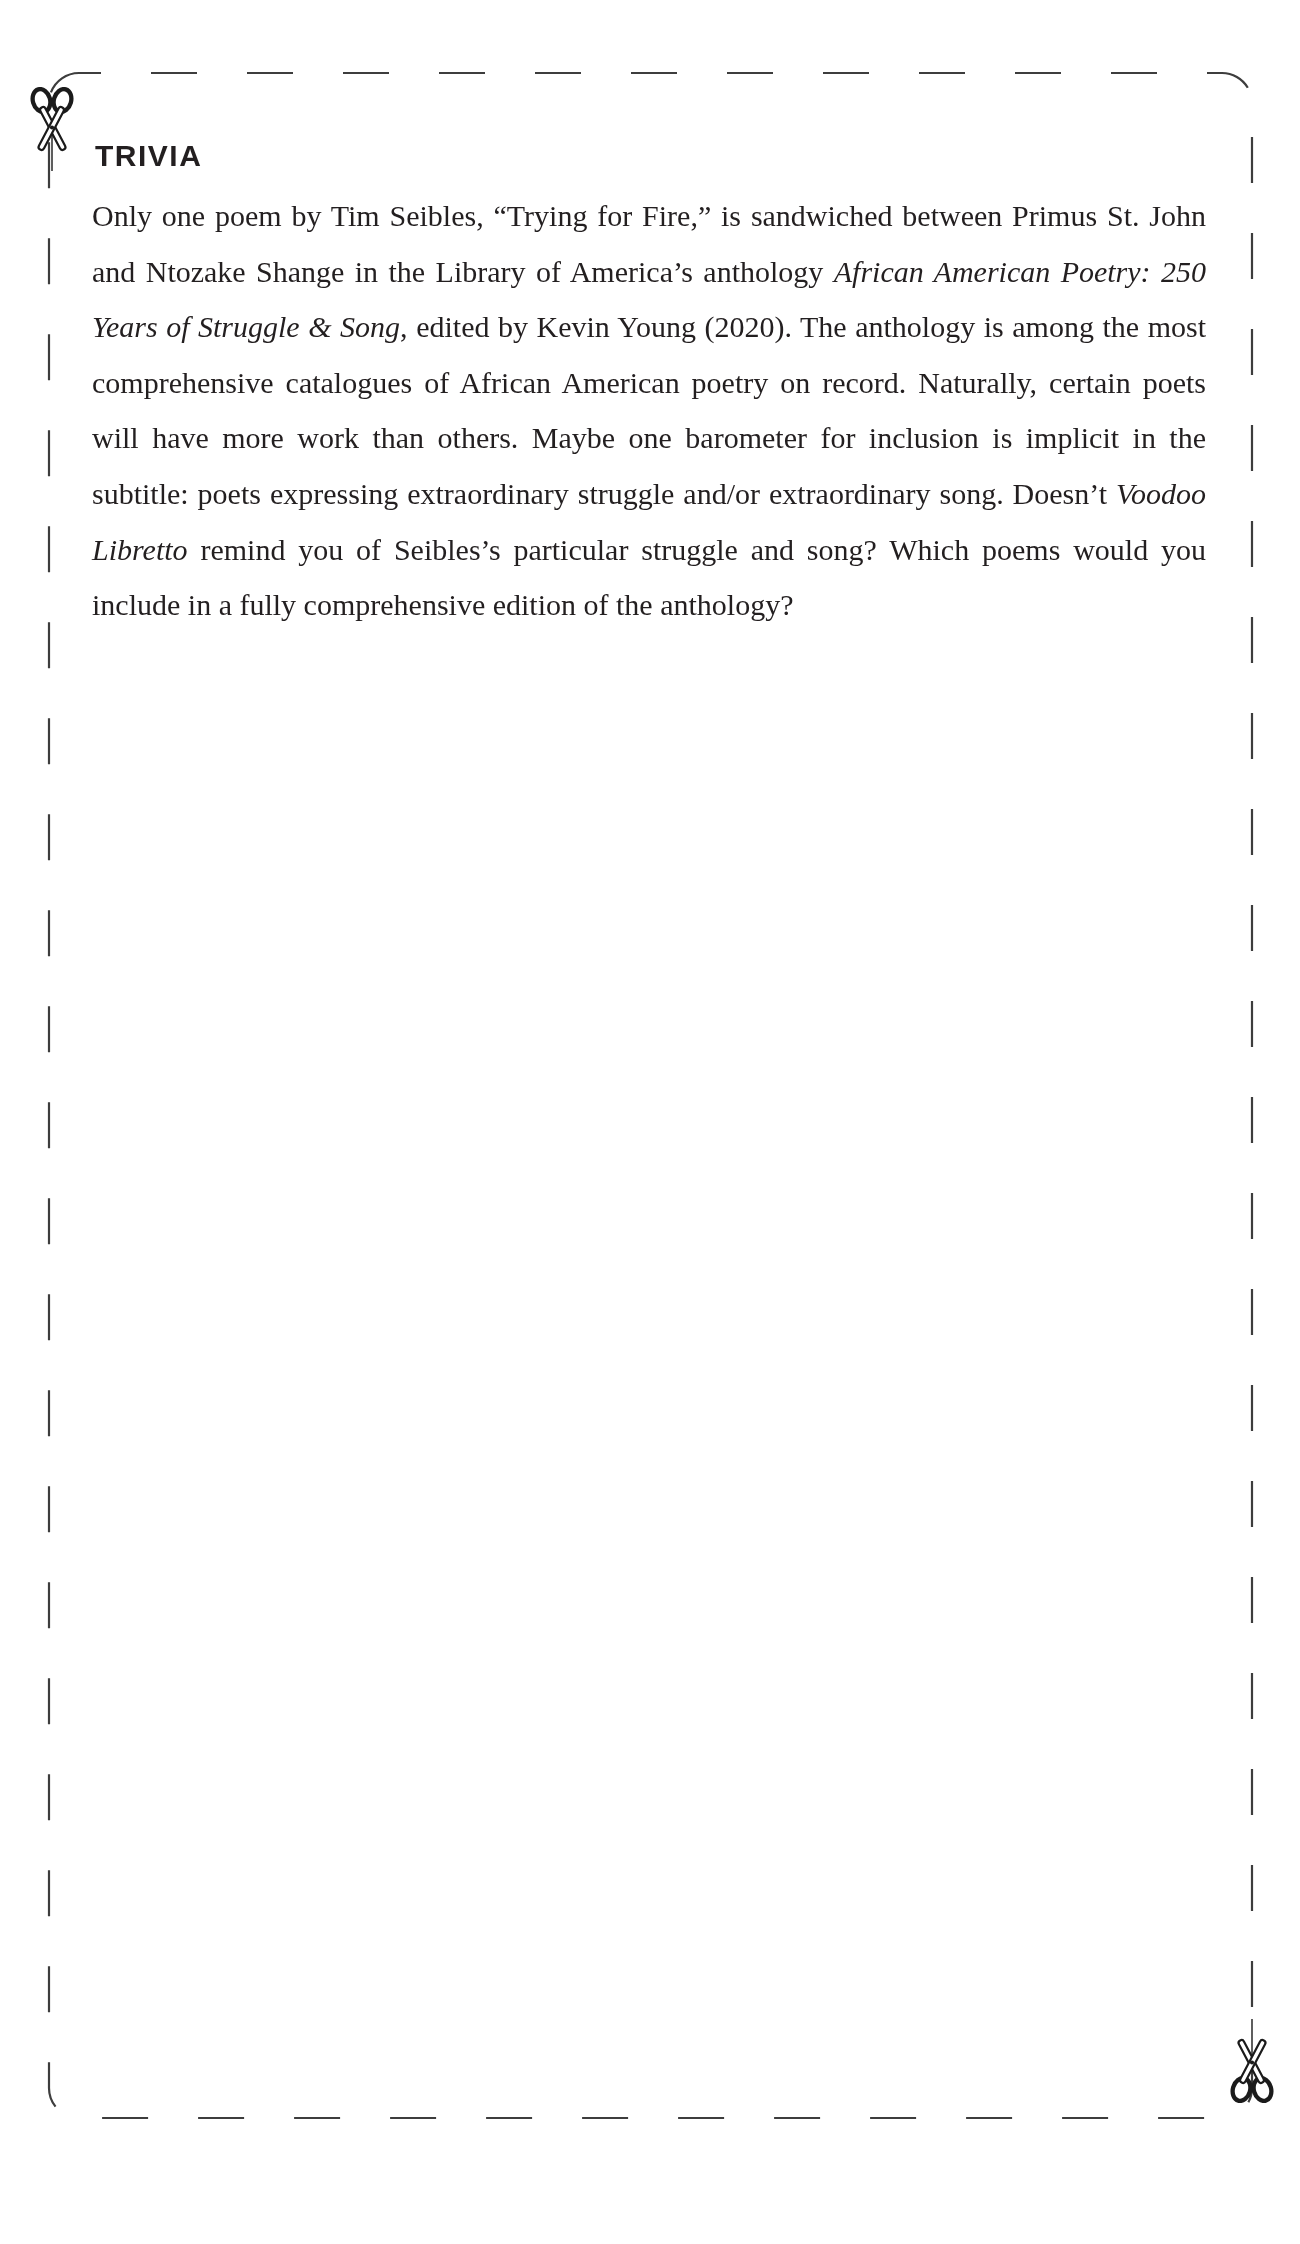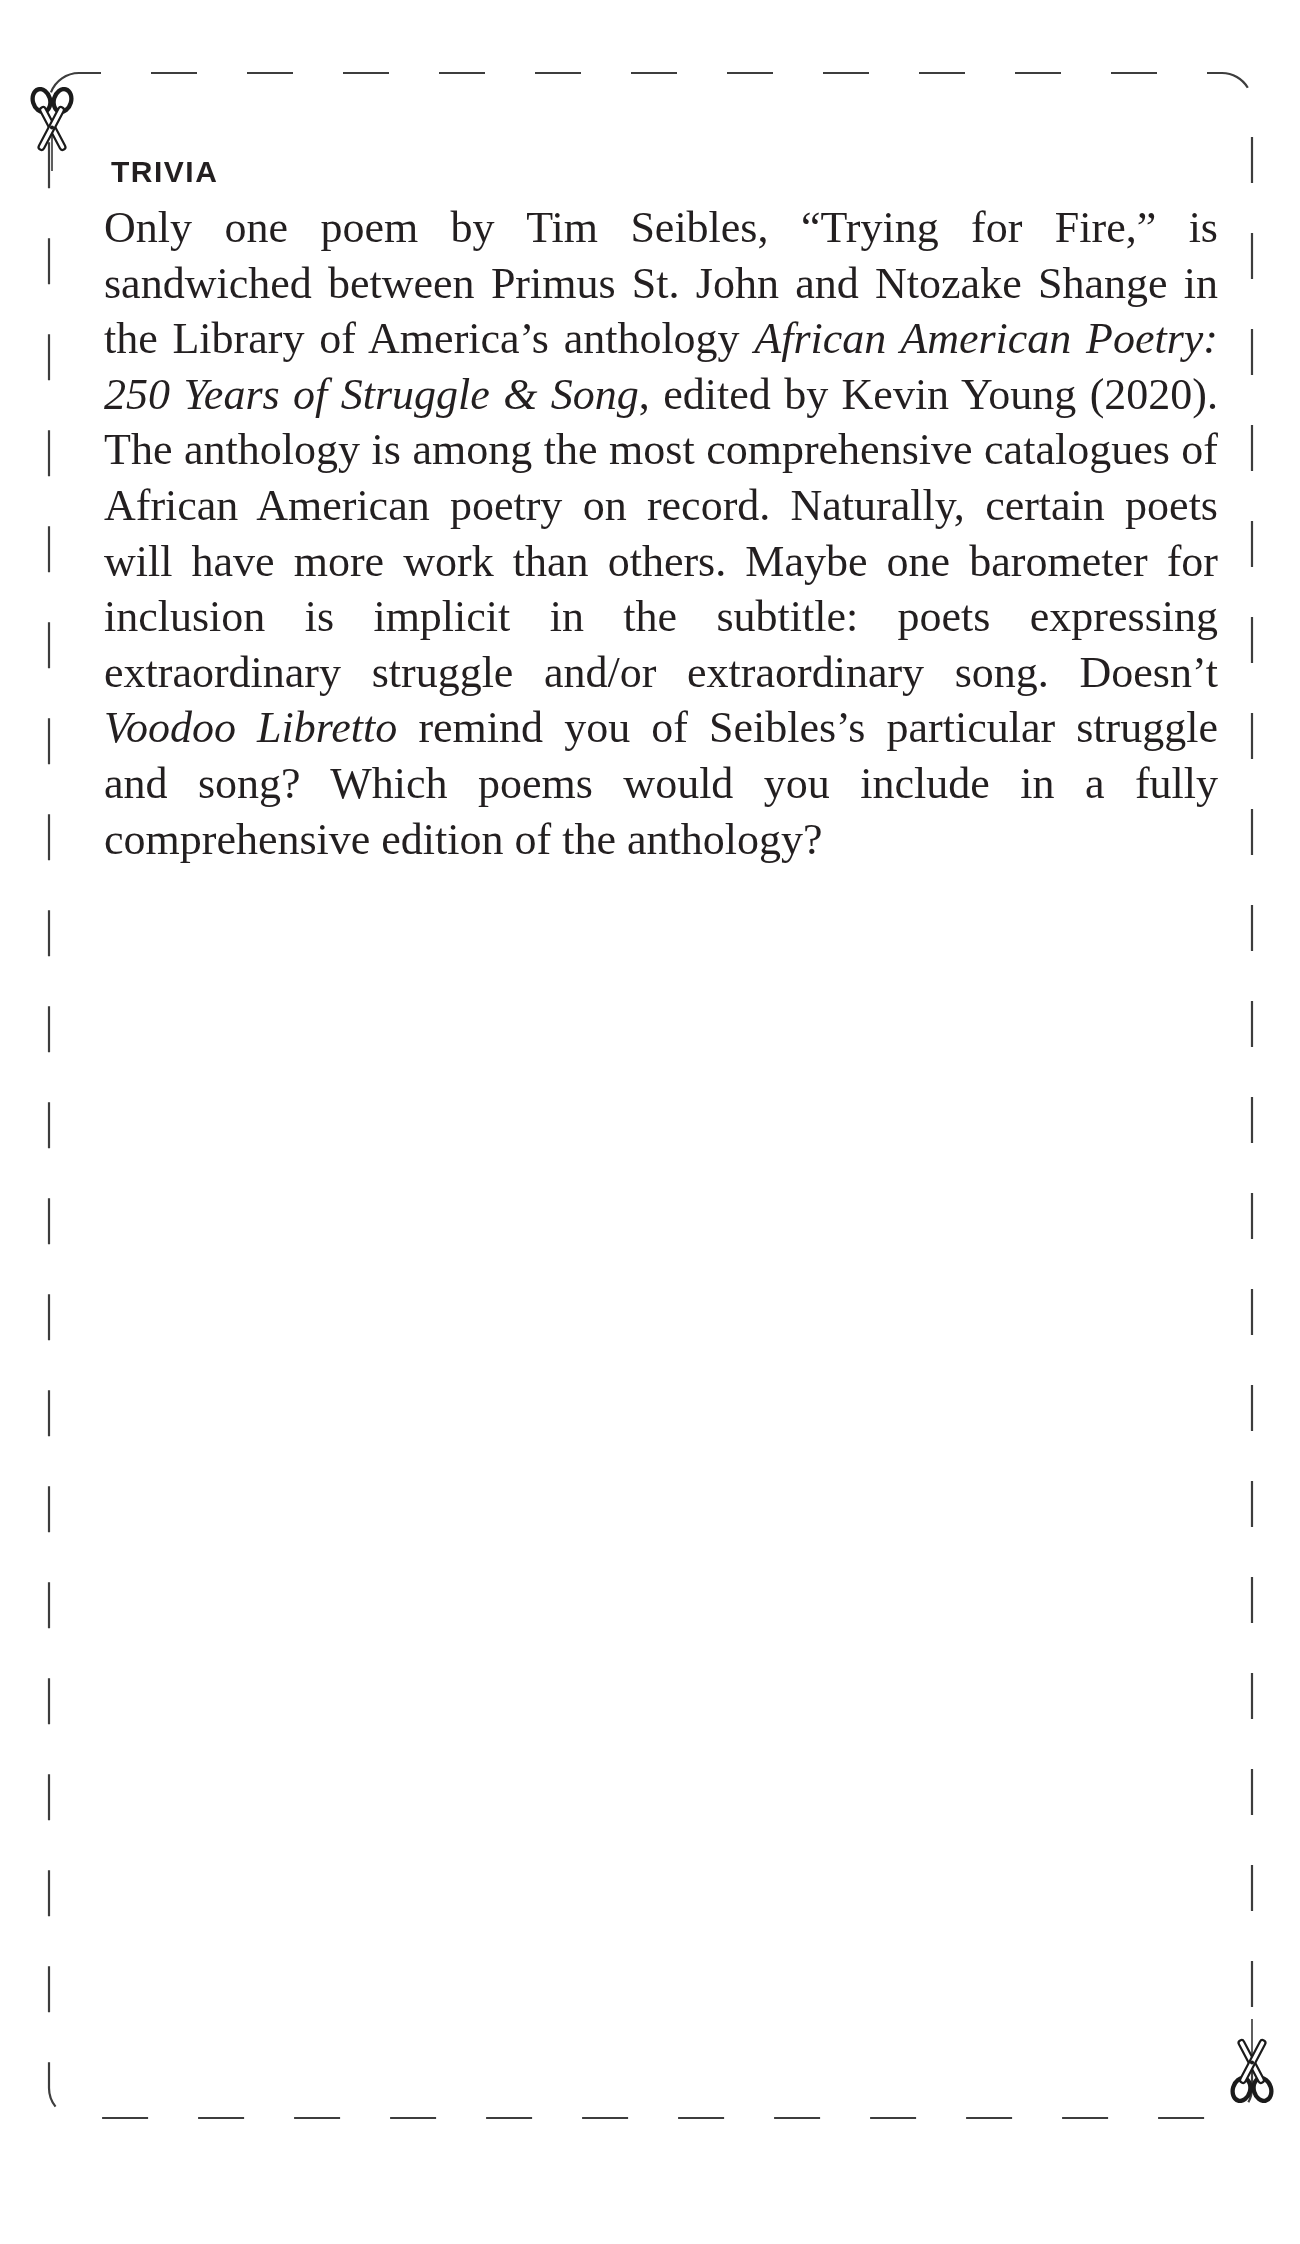--- a/index.html
+++ b/index.html
@@ -34,36 +34,36 @@
   }
   .scissors-br {
     left: 1229px;
     top: 2019px;
     transform: rotate(180deg);
   }
   .heading {
     position: absolute;
     left: 95px;
     top: 141px;
-    margin: 16px;
+    margin: 0;
     font-family: "Liberation Sans", sans-serif;
     font-weight: bold;
     font-size: 30px;
     line-height: 1;
     letter-spacing: 1.5px;
     color: #231f20;
   }
   .paragraph {
     position: absolute;
     left: 92px;
     top: 188px;
     width: 1114px;
-    margin: 12px;
+    margin: 0;
     font-family: "Liberation Serif", serif;
-    font-size: 44px;
+    font-size: 30px;
     line-height: 55.6px;
     text-align: justify;
     color: #231f20;
   }
   .paragraph em {
     font-style: italic;
   }
 </style>
 </head>
 <body>

